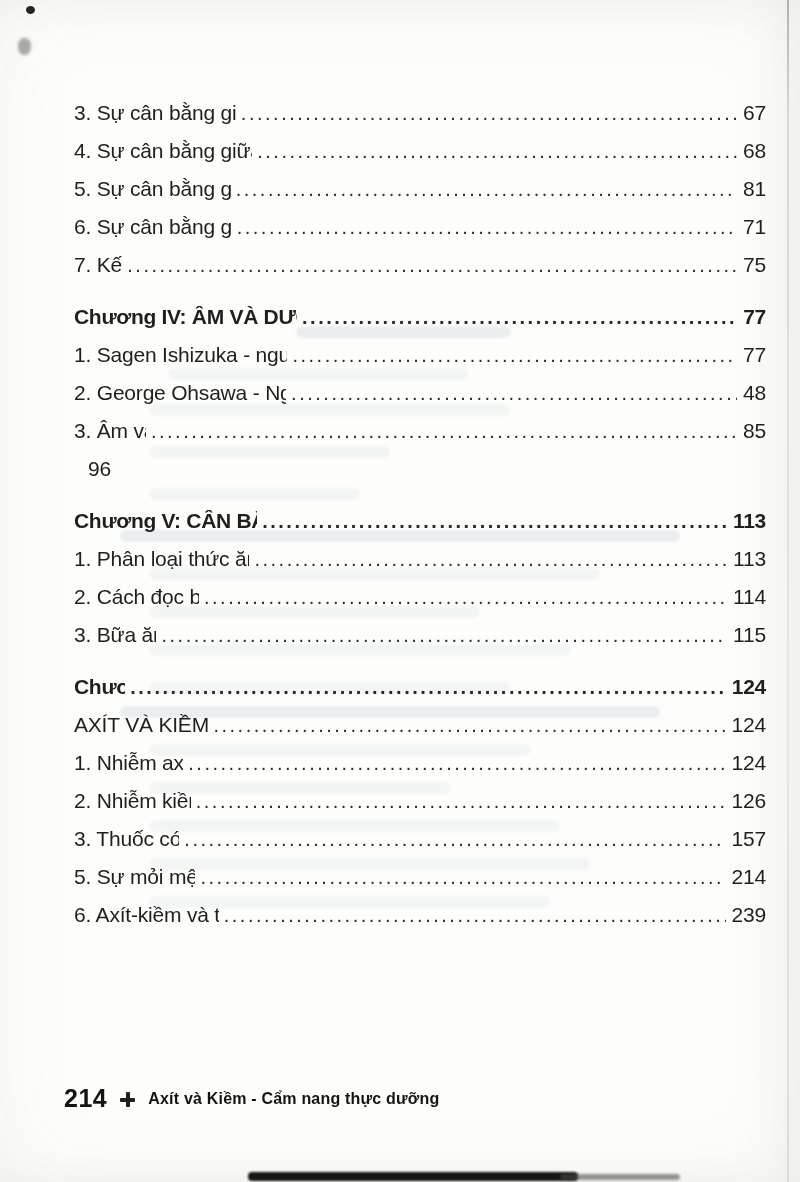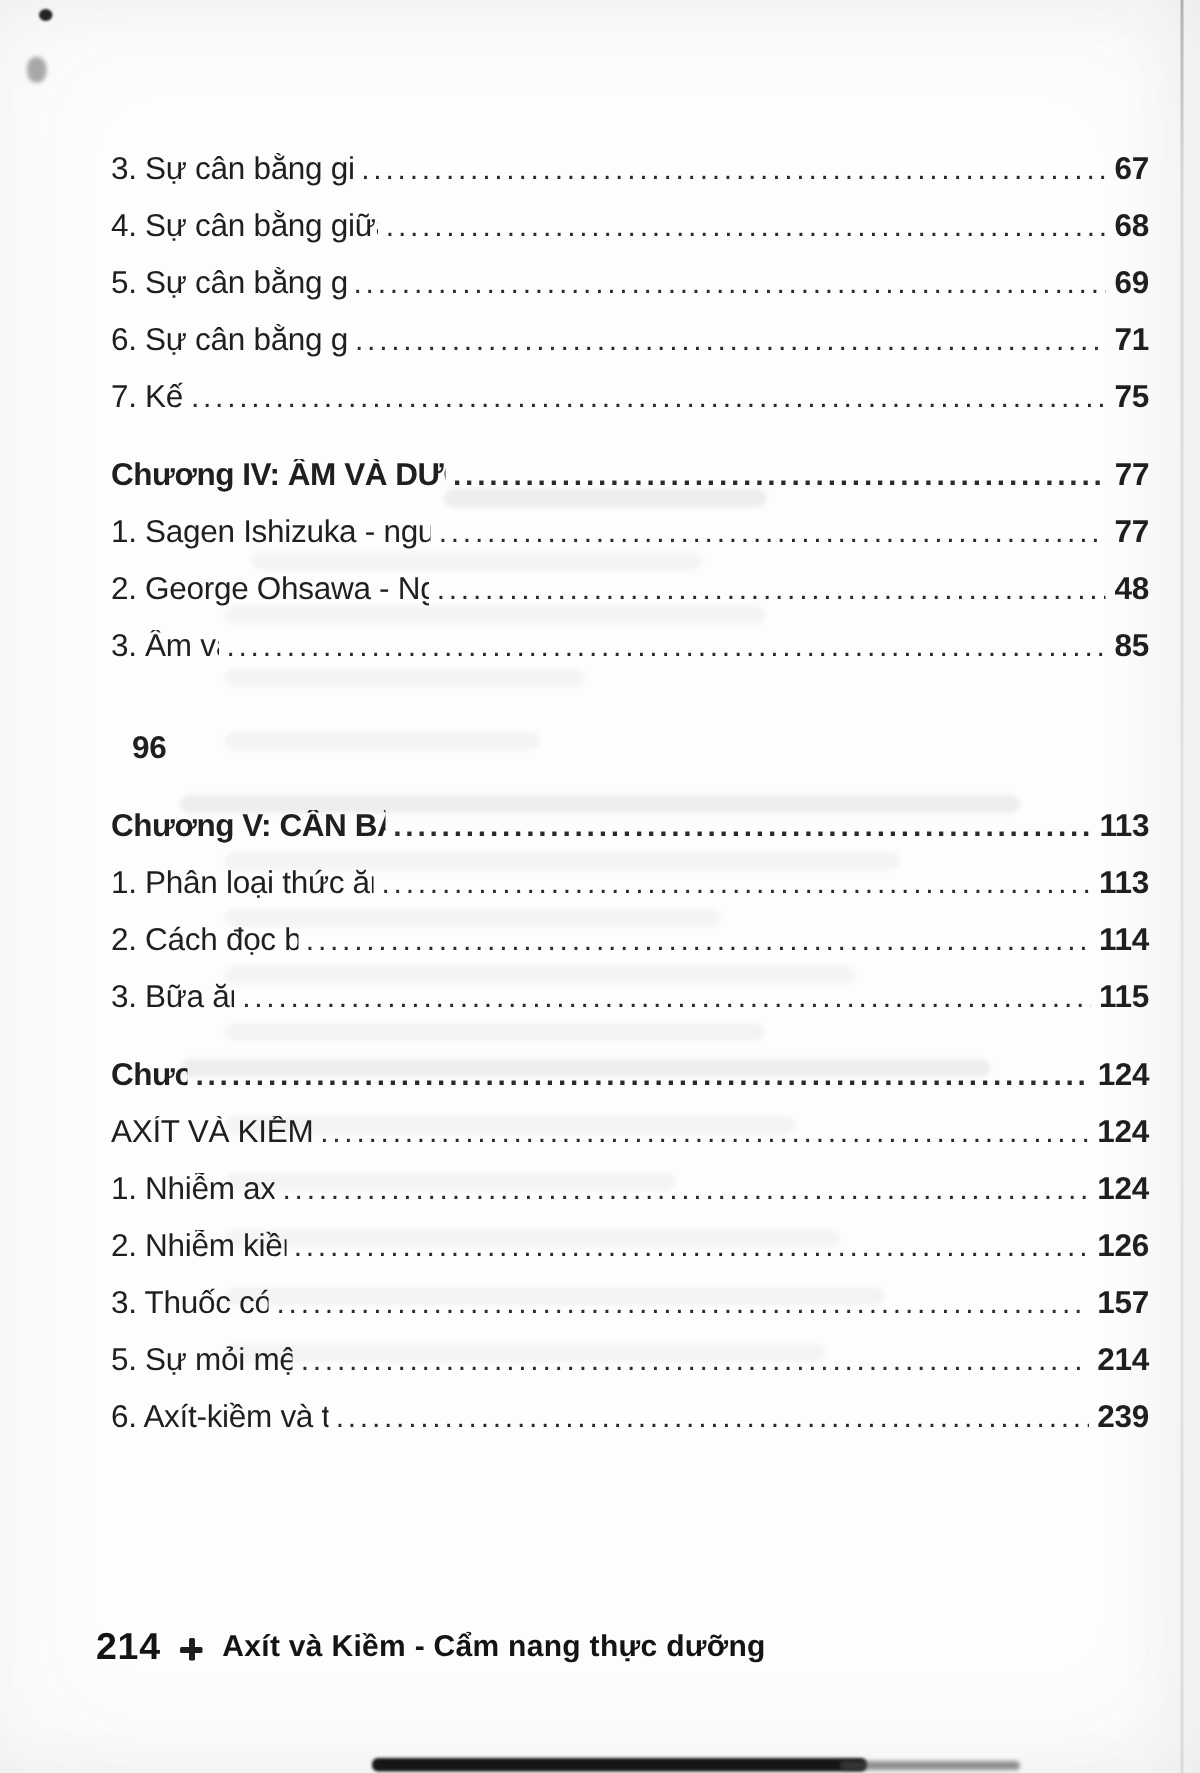--- a/index.html
+++ b/index.html
@@ -42,40 +42,40 @@
     margin: 0 6px 0 5px;
     min-width: 0;
   }
   .leader::after {
     content: "..........................................................................................................................................................";
     letter-spacing: 2.5px;
     font-size: 20px;
     color: #2a2a2a;
   }
   .leader.no-dots::after { content: ""; }
-  .toc-page { flex: 0 0 auto; white-space: nowrap; font-weight: bold; }
-  .toc-page.inline { margin-left: 14px; margin-top: 30px; }
+  .toc-page { flex: 0 0 auto; white-space: nowrap; }
+  .toc-page.inline { margin-left: 14px; }
   .spacer { flex: 1 1 auto; }
 
   
   .footer {
     position: absolute;
     z-index: 2;
     left: 64px; top: 1084px;
     display: flex;
     align-items: center;
     gap: 13px;
     color: #141414;
   }
   .footer-num { font-size: 25px; font-weight: 700; letter-spacing: 0.5px; }
   .cross { position: relative; display: inline-block; width: 15px; height: 15px; top: 1px; }
   .cross::before, .cross::after { content: ""; position: absolute; background: #1e1e1e; border-radius: 1px; }
   .cross::before { left: 5.5px; top: 0; width: 4px; height: 15px; }
   .cross::after  { top: 5.5px; left: 0; width: 15px; height: 4px; }
-  .footer-title { font-size: 20px; font-weight: 700; letter-spacing: 0.2px; }
+  .footer-title { font-size: 16px; font-weight: 700; letter-spacing: 0.2px; }
 
   
   .artifact { position: absolute; z-index: 1; }
   .speck-1 { left: 26px; top: 6px;  width: 9px;  height: 8px;  background: #242424; border-radius: 50%; filter: blur(0.6px); }
   .speck-2 { left: 18px; top: 38px; width: 13px; height: 17px; background: #8d8d8d; border-radius: 45%; filter: blur(1.4px); opacity: .75; }
   .edge-line {
     right: 11px; top: 0; width: 2px; height: 100%;
     background: linear-gradient(#8f8f8f, #c9c9c9 10%, #dedede 60%, #cfcfcf);
     opacity: .65;
   }
@@ -129,21 +129,21 @@
           <span class="toc-page">67</span>
         </div>
         <div class="toc-row">
           <span class="toc-label">4. Sự cân bằng giữa Carbohydrates và Axít - Kiềm</span>
           <span class="leader"></span>
           <span class="toc-page">68</span>
         </div>
         <div class="toc-row">
           <span class="toc-label">5. Sự cân bằng giữa đường và Axít - Kiềm</span>
           <span class="leader"></span>
-          <span class="toc-page">69</span>
+          <span class="toc-page">81</span>
         </div>
         <div class="toc-row">
           <span class="toc-label">6. Sự cân bằng giữa vitamin và Axít - Kiềm</span>
           <span class="leader"></span>
           <span class="toc-page">71</span>
         </div>
         <div class="toc-row">
           <span class="toc-label">7. Kết luận</span>
           <span class="leader"></span>
           <span class="toc-page">75</span>

